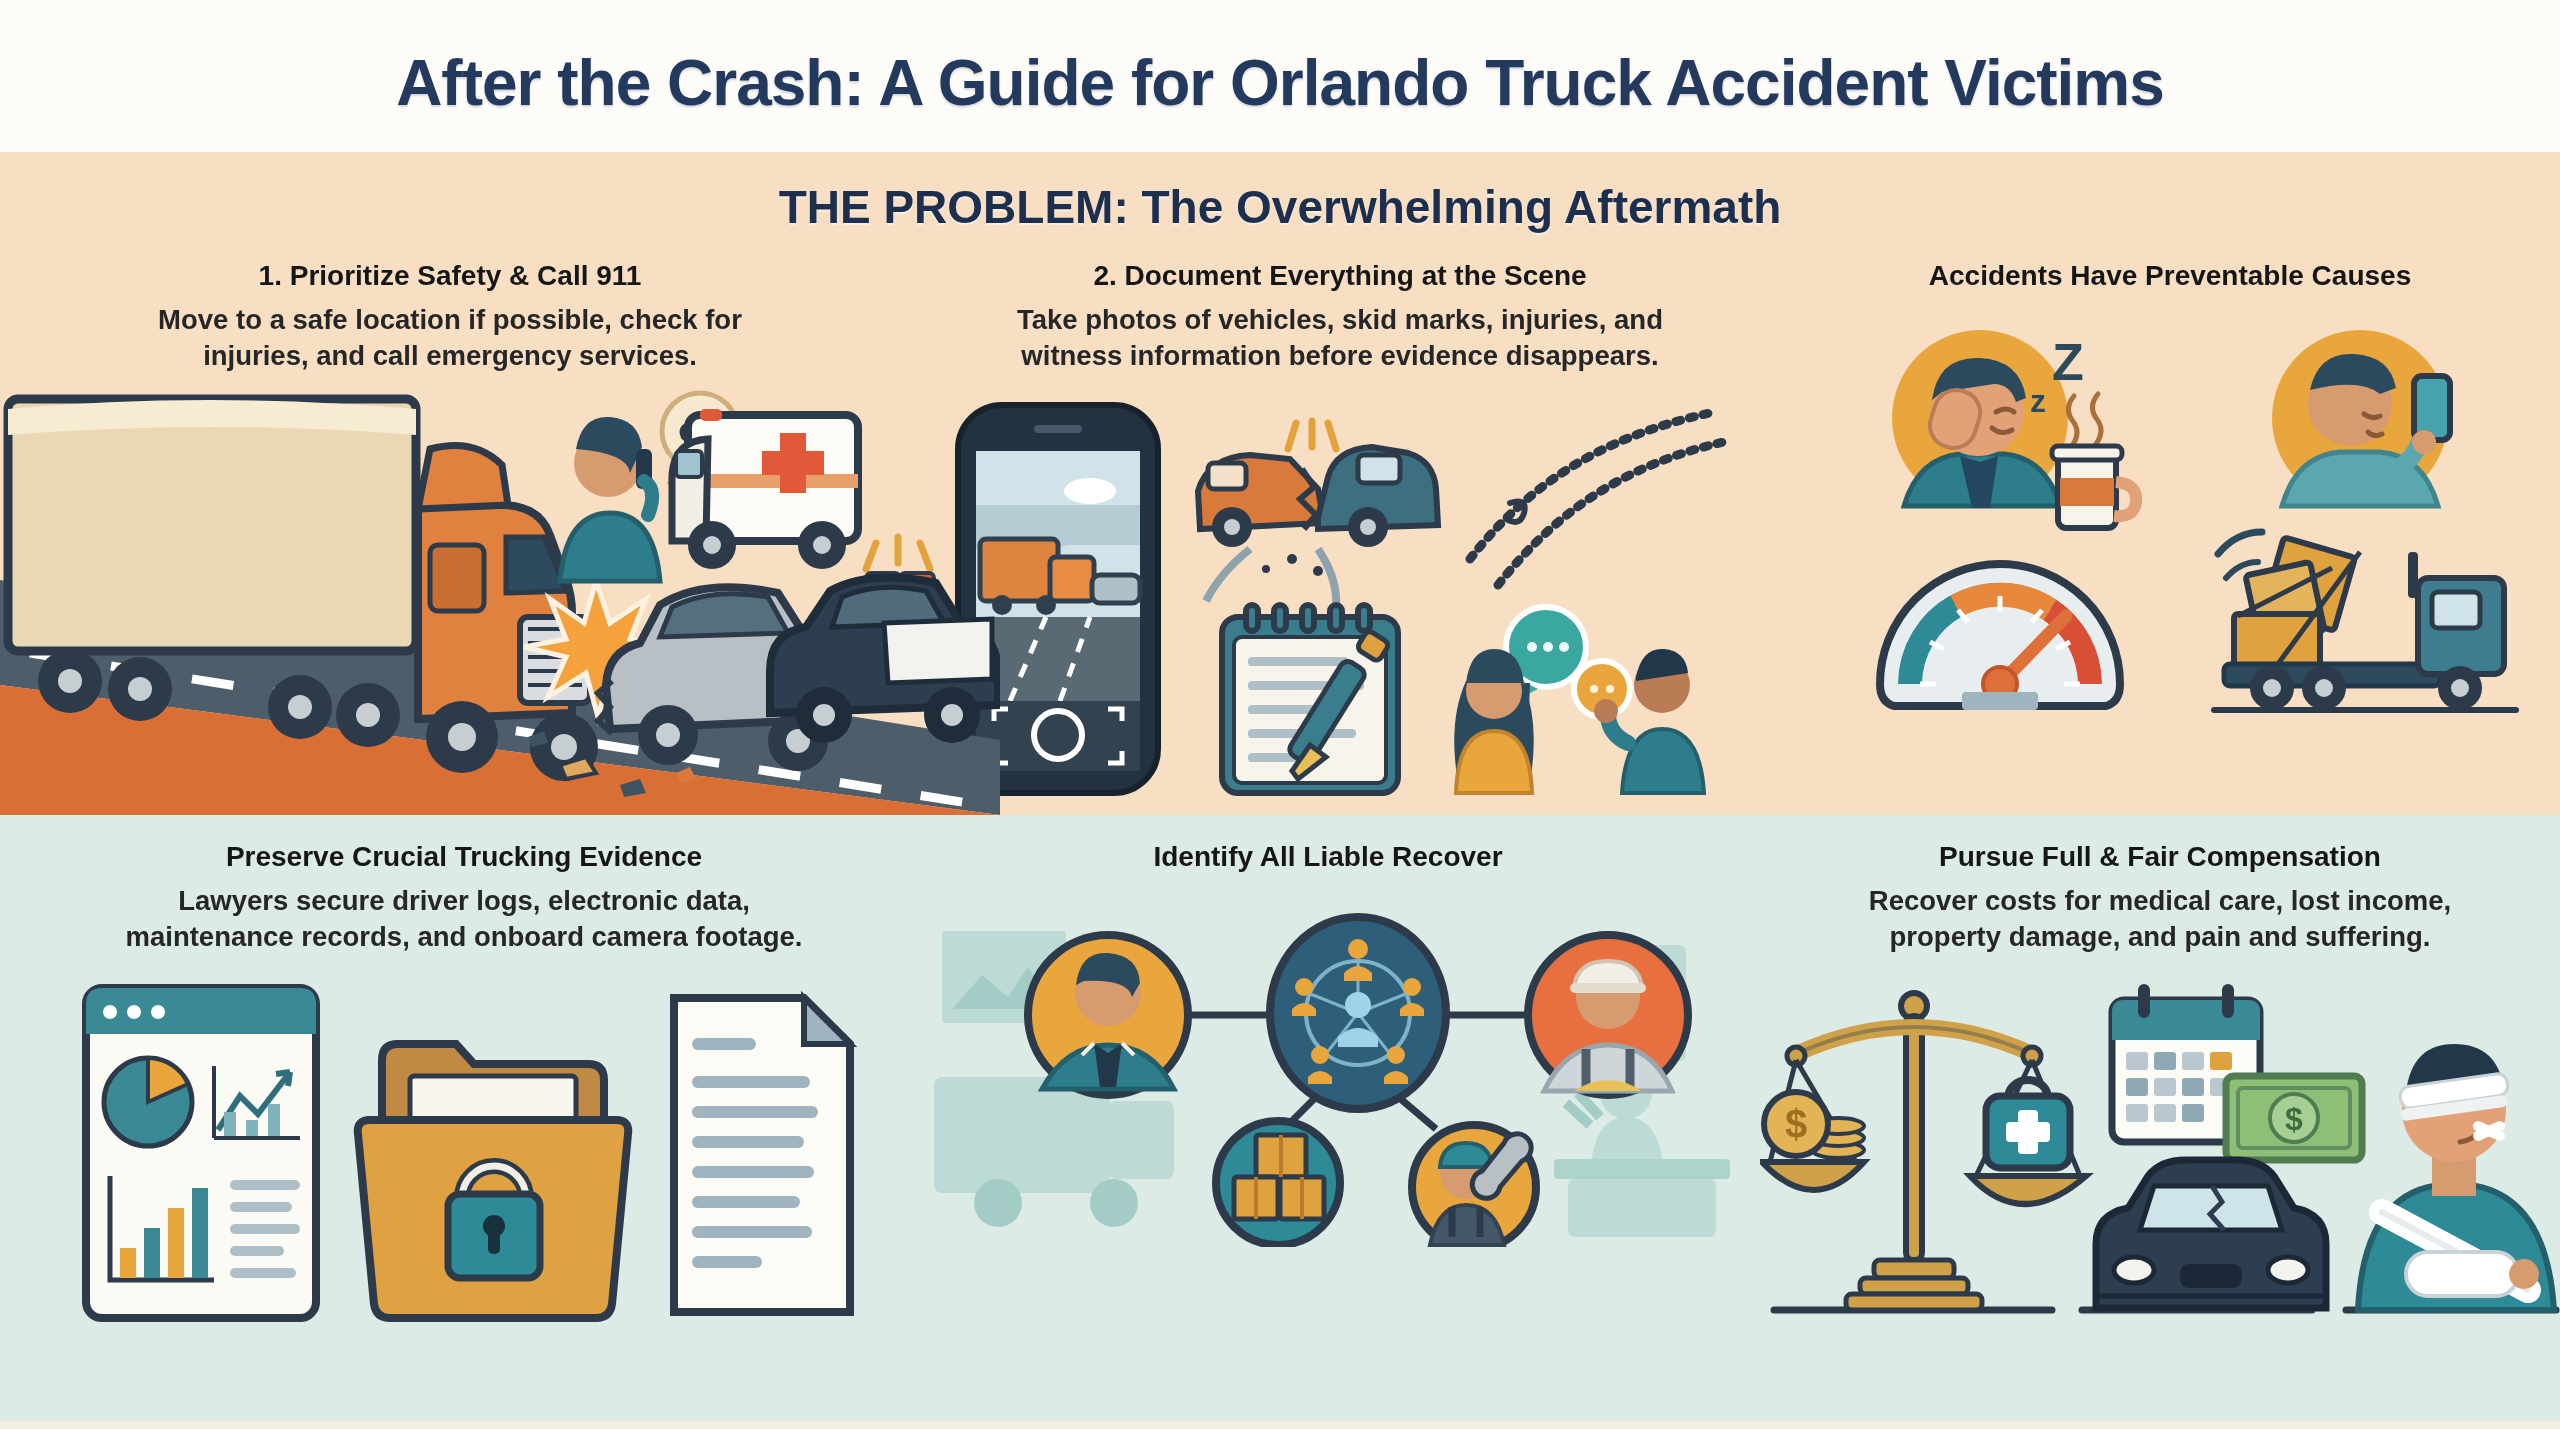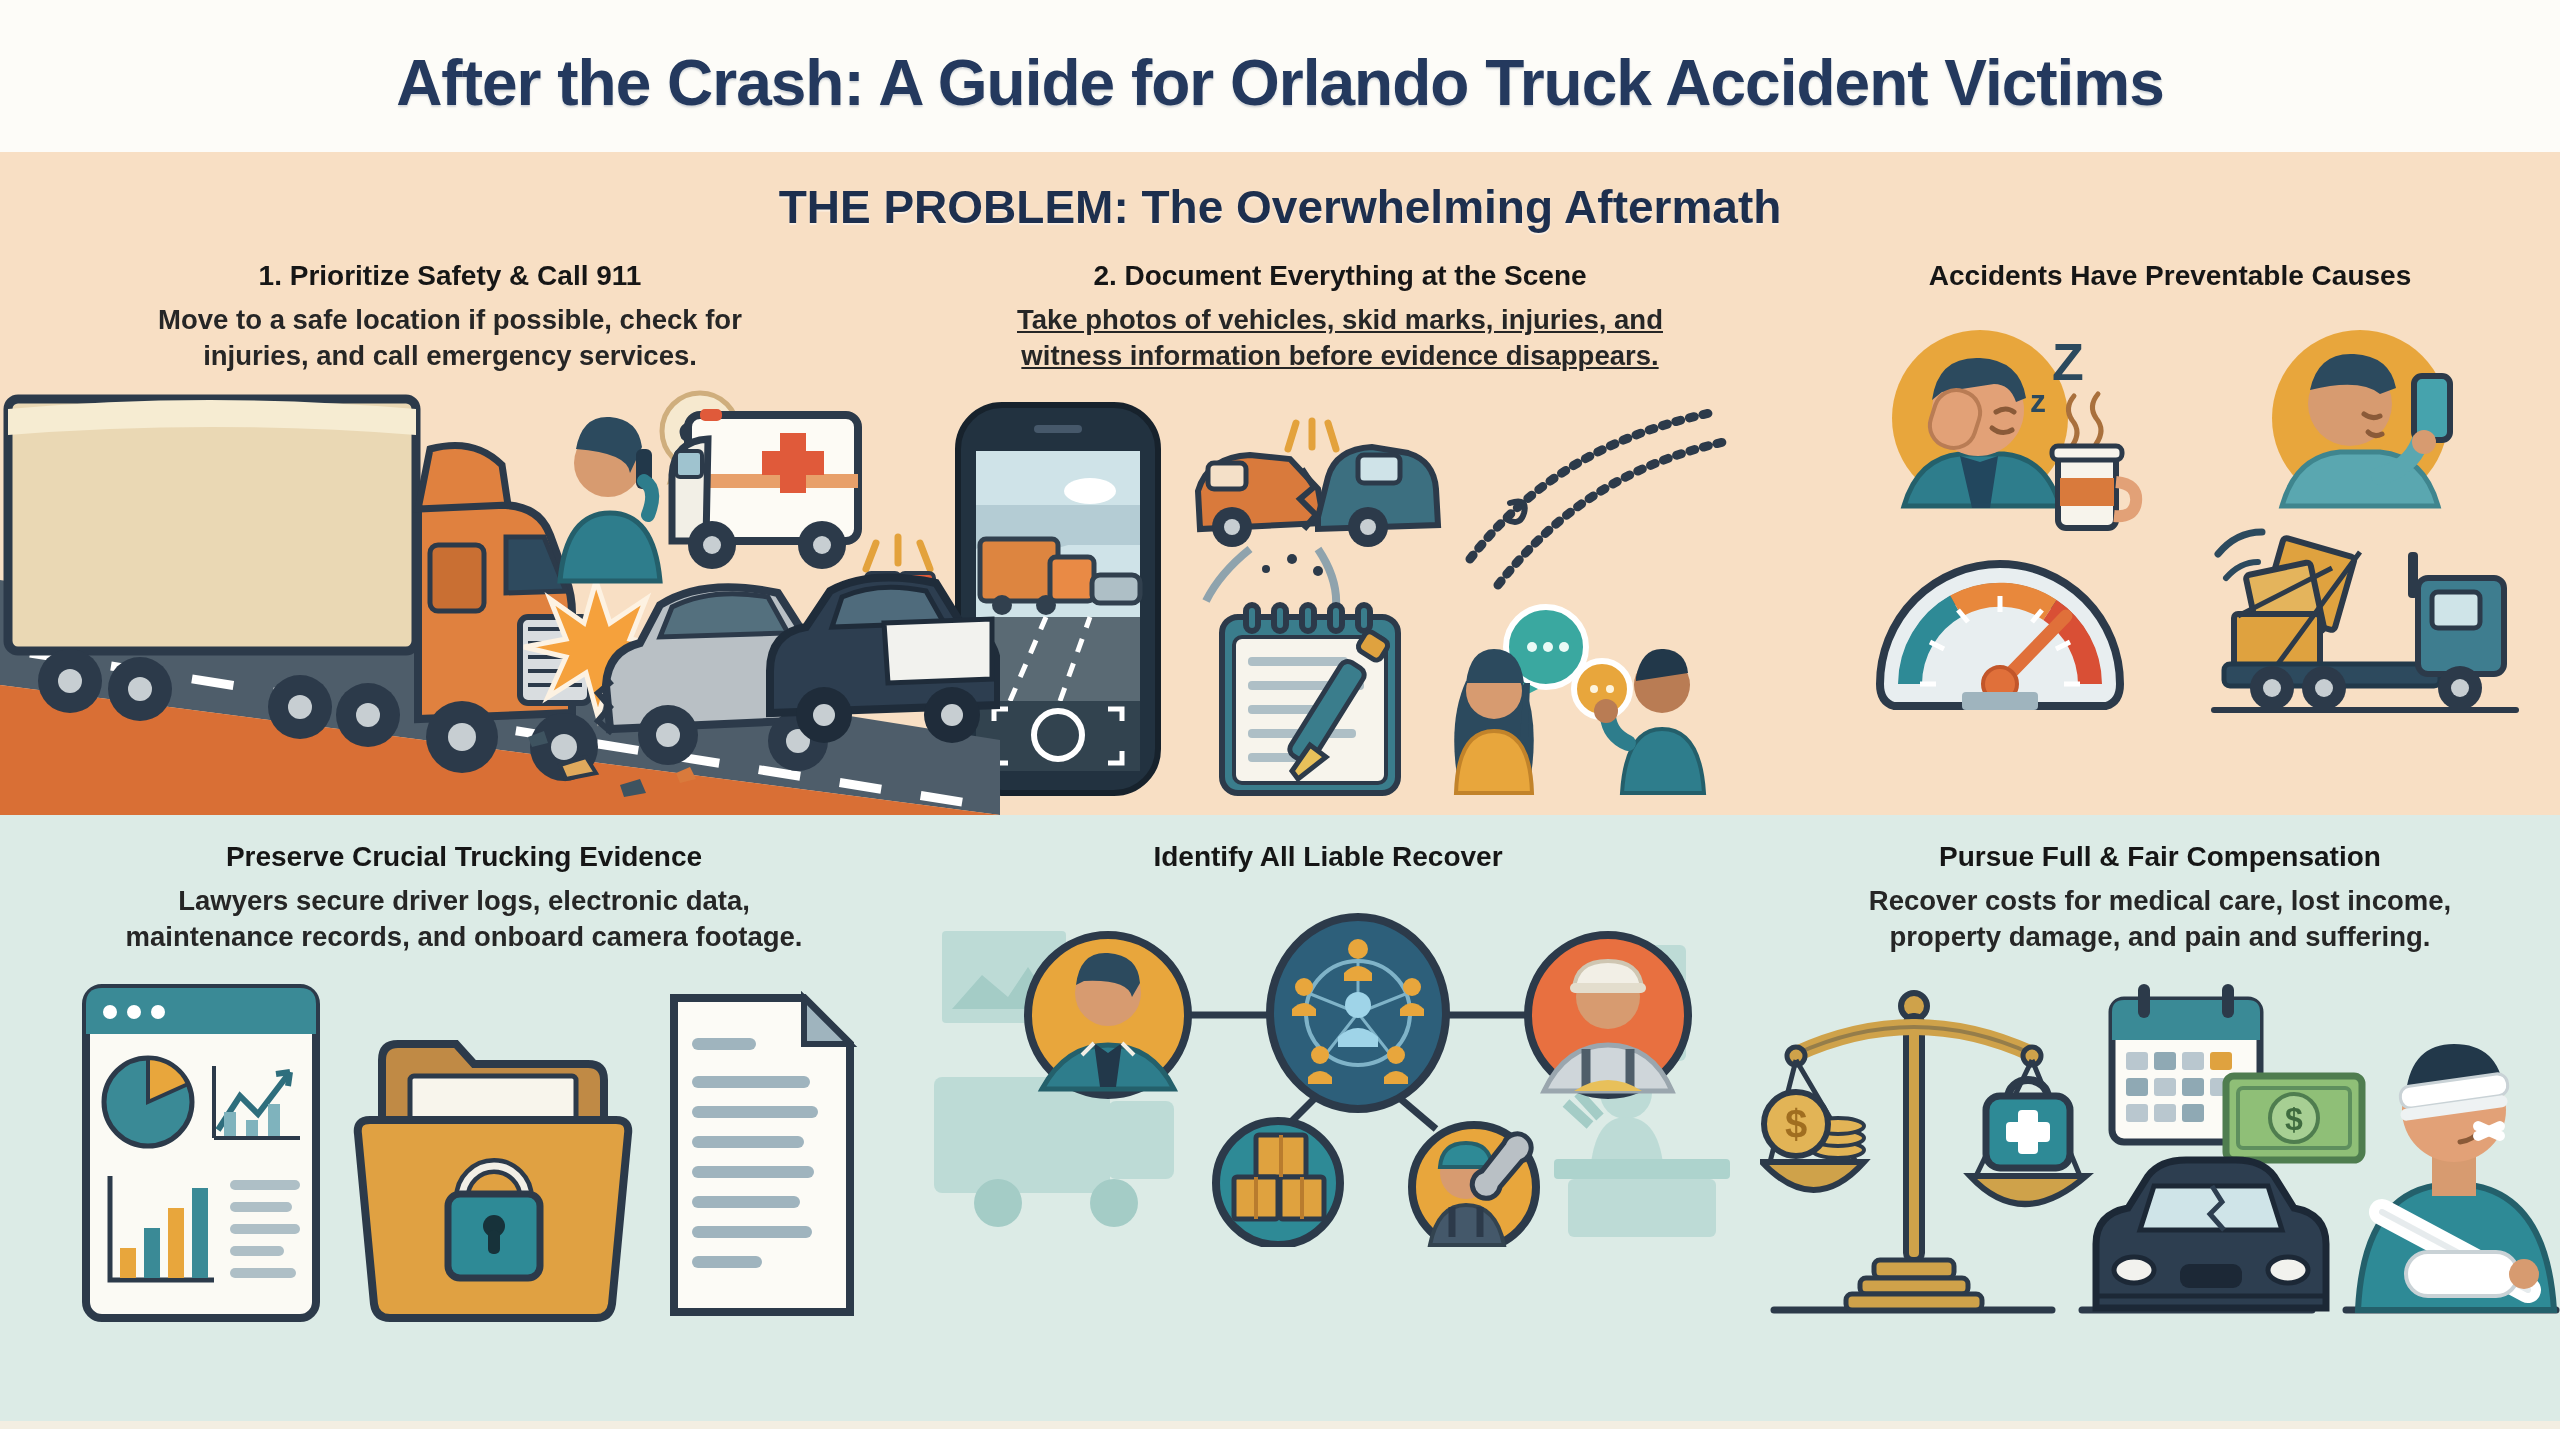--- a/index.html
+++ b/index.html
@@ -17,21 +17,21 @@
   .bottom-strip{position:absolute;left:0;top:1421px;width:2560px;height:8px;background:#f3eee2;}
   .section-heading{margin:0;padding-top:28px;text-align:center;font-size:46px;font-weight:800;
                    color:var(--heading_navy);text-shadow:0 2px 1px rgba(255,255,255,.5);}
   .cols{display:flex;margin-top:26px;}
   .col{text-align:center;}
   .p-col1{width:900px;} .p-col2{width:880px;} .p-col3{width:780px;}
   .s-col1{width:880px;padding-left:32px;} .s-col2{width:880px;} .s-col3{width:800px;}
   .col-title{margin:0 auto;font-size:28px;font-weight:800;color:#161616;}
   .col-body{margin:10px auto 0;font-size:27.5px;font-weight:600;color:#262626;line-height:1.32;}
   .p-col1 .col-body{max-width:630px;}
-  .p-col2 .col-body{max-width:680px;text-decoration:underline;}
+  .p-col2 .col-body{max-width:680px;}
   .p-col3 .col-body{max-width:650px;}
   .s-col1 .col-body{max-width:720px;text-align:center;}
   .s-col2 .col-body{max-width:640px;}
   .s-col3 .col-body{max-width:680px;}
   
   .crash-scene{position:absolute;left:0;bottom:0;width:1000px;height:430px;}
   .illus{display:block;margin:24px auto 0;}
   svg *{vector-effect:non-scaling-stroke;}
   svg text{font-family:"Liberation Sans",sans-serif;}
 </style>

